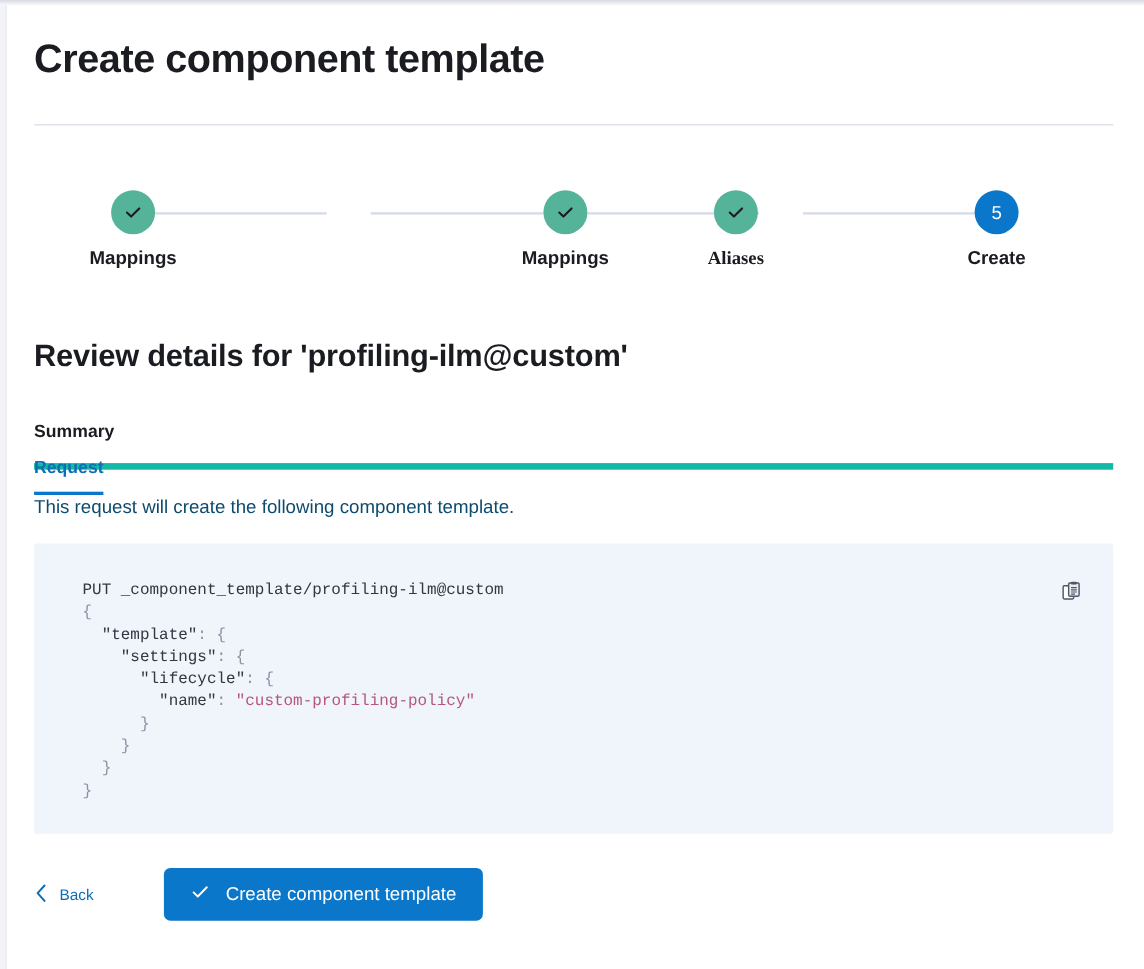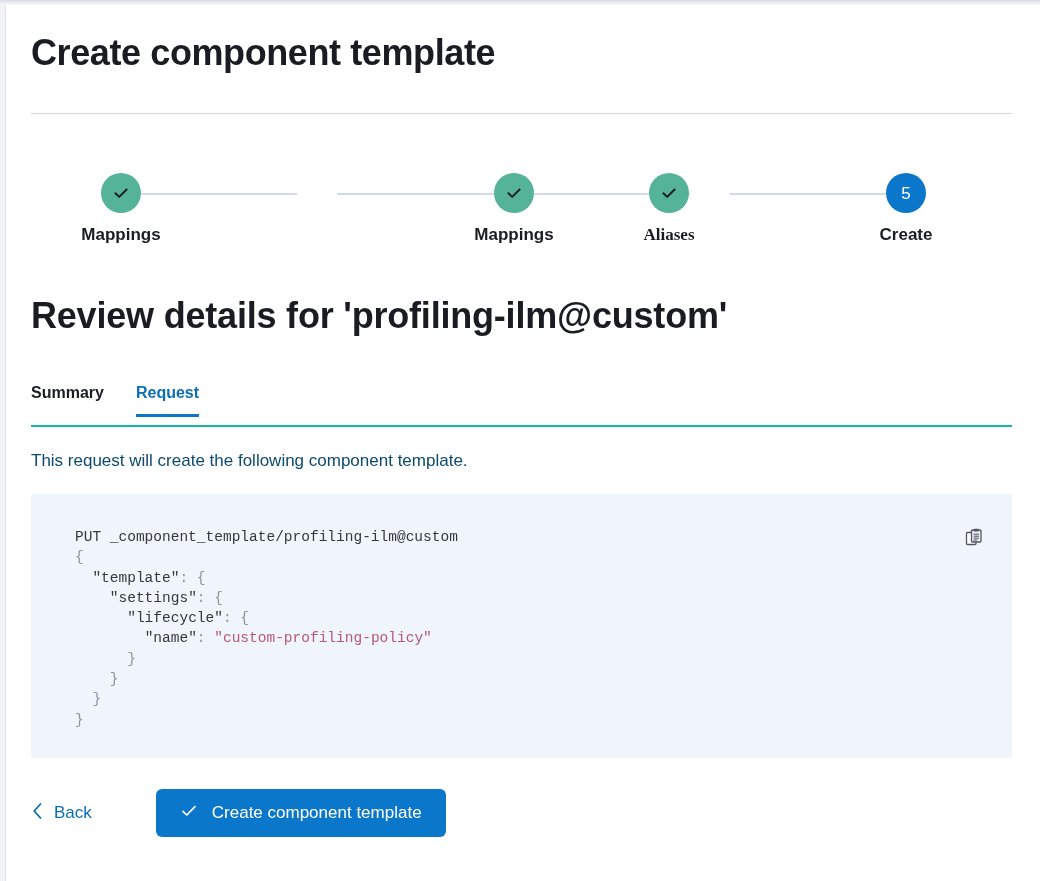--- a/index.html
+++ b/index.html
@@ -108,38 +108,39 @@
     font-size: 17px;
     font-weight: 700;
     color: #1a1c21;
     white-space: nowrap;
   }
 
   
   .section-heading {
     position: absolute;
     left: 24px;
-    top: 290px;
-    font-size: 36px;
+    top: 303px;
+    font-size: 28px;
     font-weight: 700;
     color: #1a1c21;
     letter-spacing: -0.2px;
     white-space: nowrap;
   }
 
   
   .tabs {
     position: absolute;
     left: 24px;
     top: 378px;
     width: 981px;
     height: 44px;
-    border-bottom: 2px solid #14b8a6;
+    border-bottom: 6px solid #14b8a6;
     display: flex;
     align-items: flex-start;
+    flex-direction: column;
   }
   .tab {
     font-size: 16px;
     font-weight: 700;
     padding: 0 0 12px 0;
     margin-right: 32px;
     color: #1a1c21;
     cursor: pointer;
     border-bottom: 3px solid transparent;
     position: relative;
@@ -209,21 +210,21 @@
     top: 782px;
     height: 52px;
     display: flex;
     align-items: center;
   }
   .back-btn {
     display: flex;
     align-items: center;
     gap: 10px;
     color: #0b6fb4;
-    font-size: 17px;
+    font-size: 14px;
     font-weight: 400;
     cursor: pointer;
     background: none;
     border: none;
     padding: 0;
     font-family: inherit;
   }
   .primary-btn {
     margin-left: 64px;
     height: 48px;

